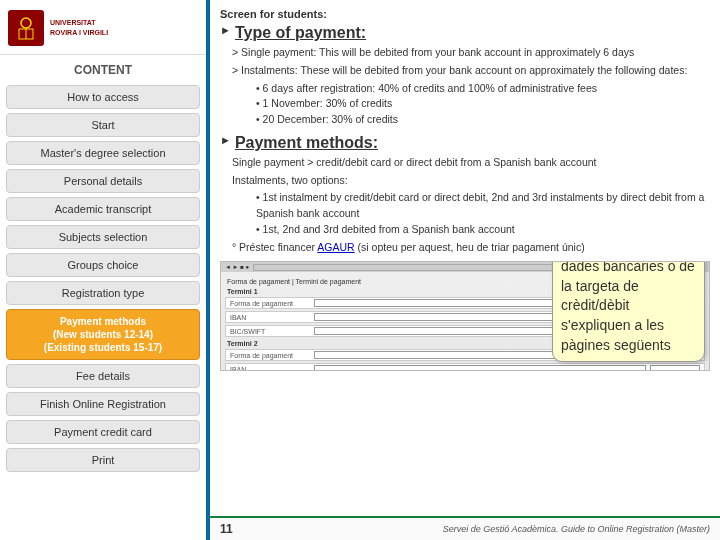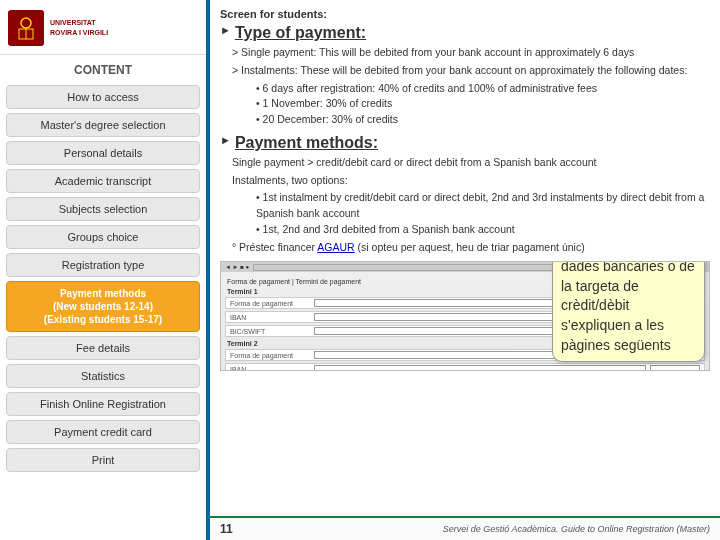--- a/index.html
+++ b/index.html
@@ -275,31 +275,31 @@
       </svg>
     </div>
     <div class="logo-text">
       <div>UNIVERSITAT</div>
       <div>ROVIRA I VIRGILI</div>
     </div>
   </div>
   <div class="content-label">CONTENT</div>
 
   <div class="sidebar-btn">How to access</div>
+  <div class="sidebar-btn">Start</div>
   <div class="sidebar-btn">Master's degree selection</div>
   <div class="sidebar-btn">Personal details</div>
   <div class="sidebar-btn">Academic transcript</div>
   <div class="sidebar-btn">Subjects selection</div>
   <div class="sidebar-btn">Groups choice</div>
   <div class="sidebar-btn">Registration type</div>
   <div class="sidebar-btn orange" style="white-space: pre-line; font-size: 10px; line-height: 1.3;">Payment methods
 (New students 12-14)
 (Existing students 15-17)</div>
   <div class="sidebar-btn">Fee details</div>
-  <div class="sidebar-btn">Statistics</div>
   <div class="sidebar-btn">Finish Online Registration</div>
   <div class="sidebar-btn">Payment credit card</div>
   <div class="sidebar-btn">Print</div>
 </div>
 
 <div class="main">
   <div class="main-content">
 
     <div class="screen-title">Screen for students:</div>
 

